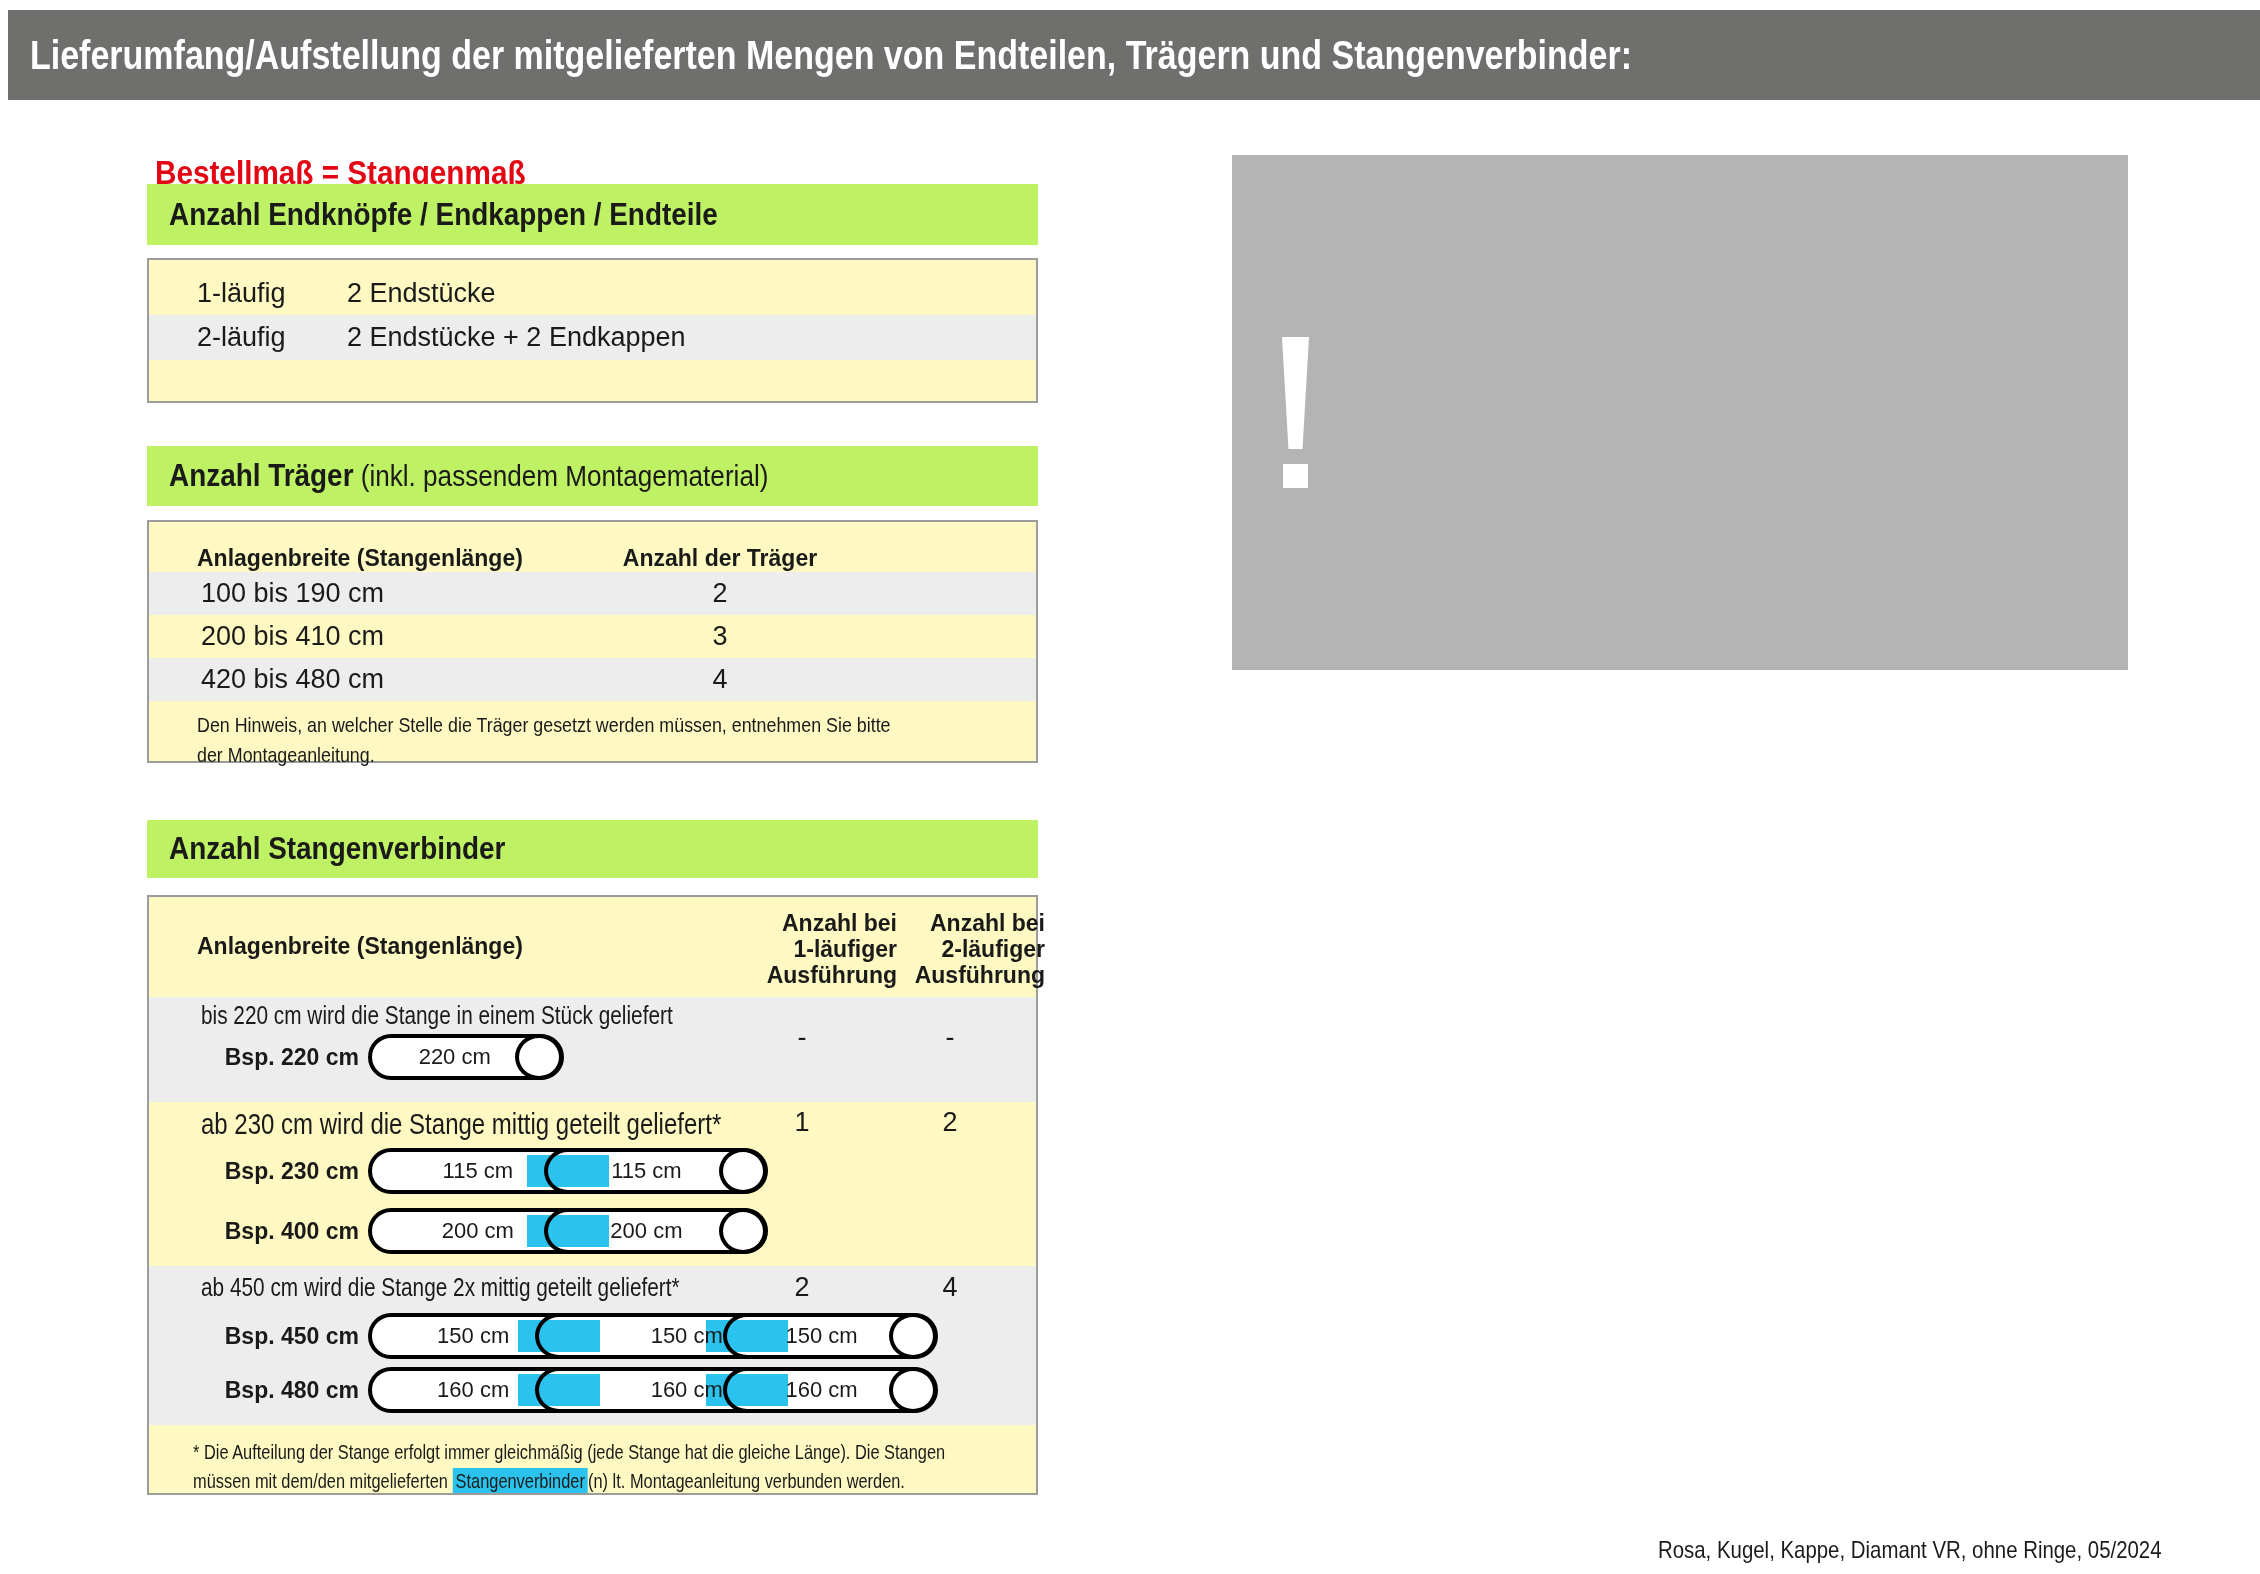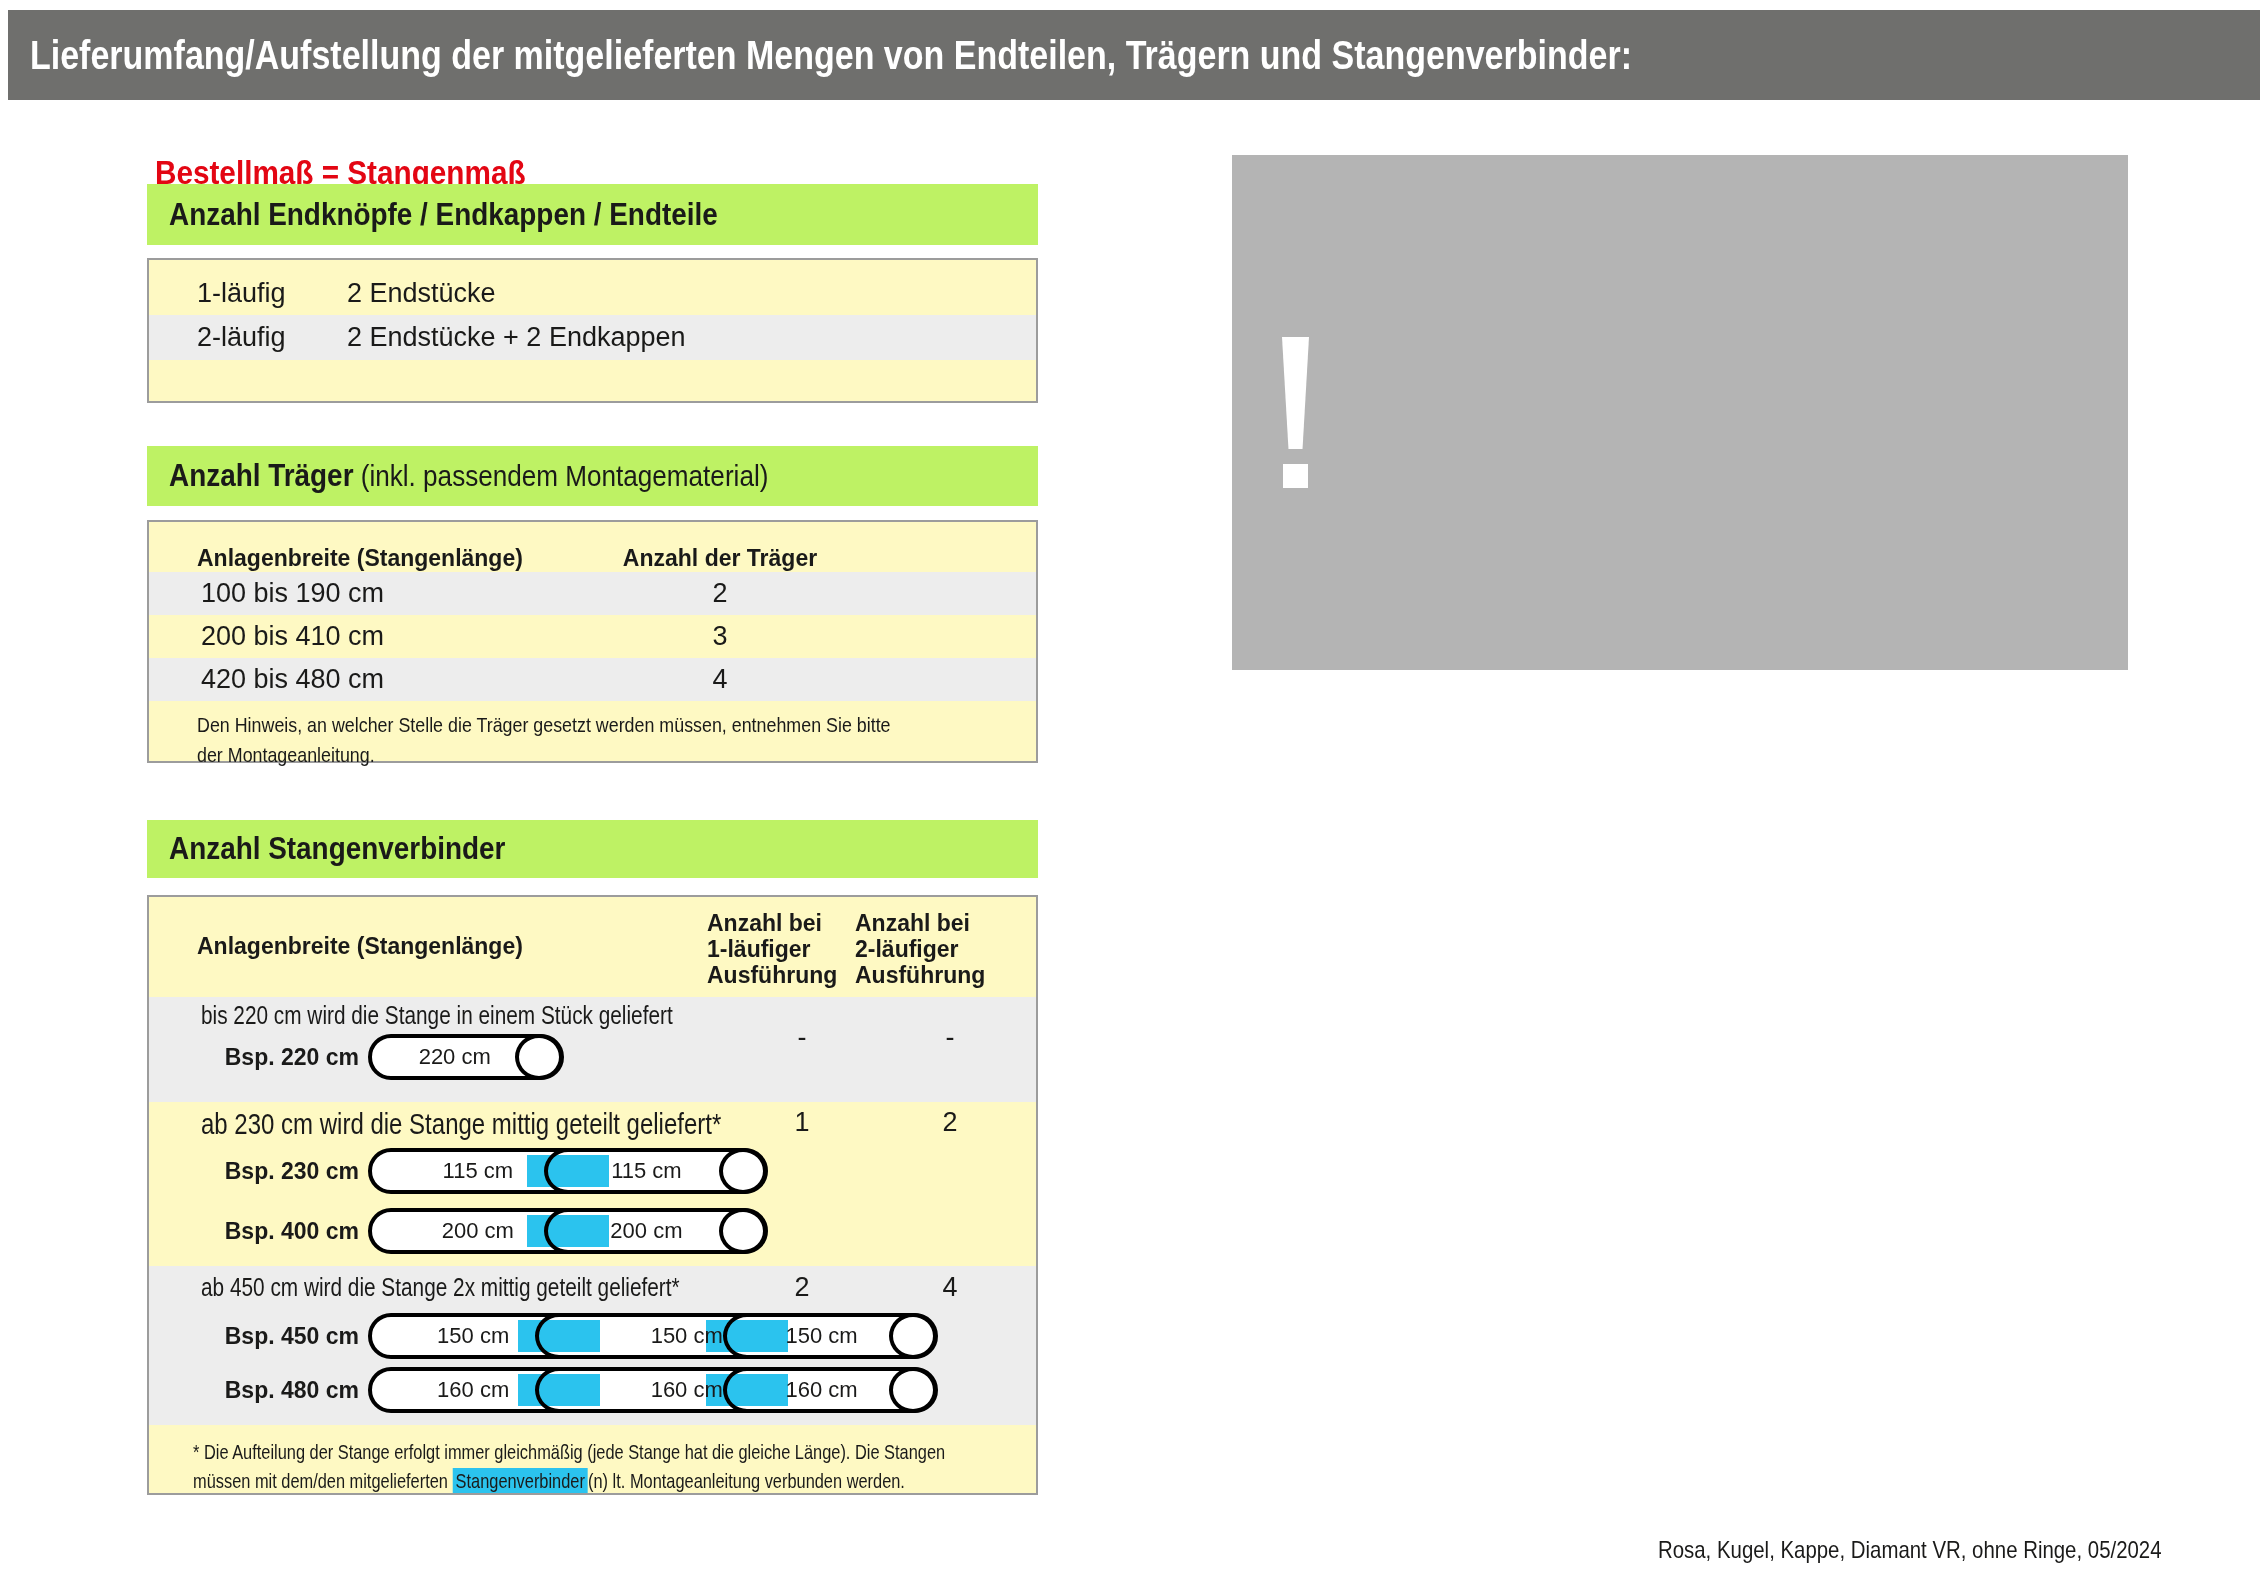--- a/index.html
+++ b/index.html
@@ -25,21 +25,21 @@
   .secbar .t .rest{font-weight:normal;font-size:29px;}
 
   .tbl{left:147px;width:891px;background:#fef9c3;border:2px solid #9c9c9c;box-sizing:border-box;}
   .stripe{position:absolute;left:0;right:0;background:#ededed;}
 
   .cell{position:absolute;font-size:27px;}
   .hcell{position:absolute;font-size:23px;font-weight:bold;}
   .num{position:absolute;width:100px;text-align:center;font-size:27px;}
   .note{position:absolute;font-size:21px;line-height:30px;}
 
-  .colhead{position:absolute;width:190px;text-align:left;font-size:23px;font-weight:bold;line-height:26px;}
+  .colhead{position:absolute;width:190px;text-align:right;font-size:23px;font-weight:bold;line-height:26px;}
 
   .bsp{position:absolute;width:146px;text-align:right;font-size:23px;font-weight:bold;line-height:24px;}
 
   .rod{position:absolute;height:46px;background:#ffffff;border:4px solid #000;border-radius:25px;box-sizing:border-box;}
   .rod .cap{position:absolute;top:-4px;right:-3px;width:48px;height:calc(100% + 8px);
             border:4px solid #000;border-radius:50%;background:transparent;box-sizing:border-box;}
   .rod .joint-fill{position:absolute;top:50%;width:82px;height:32px;margin-left:-41px;
             transform:translateY(-50%);background:#2bc3ee;z-index:1;}
   .rod .joint-arc{position:absolute;top:-4px;width:48px;height:calc(100% + 8px);margin-left:-24px;
             border:4px solid #000;border-radius:50%;background:transparent;box-sizing:border-box;

